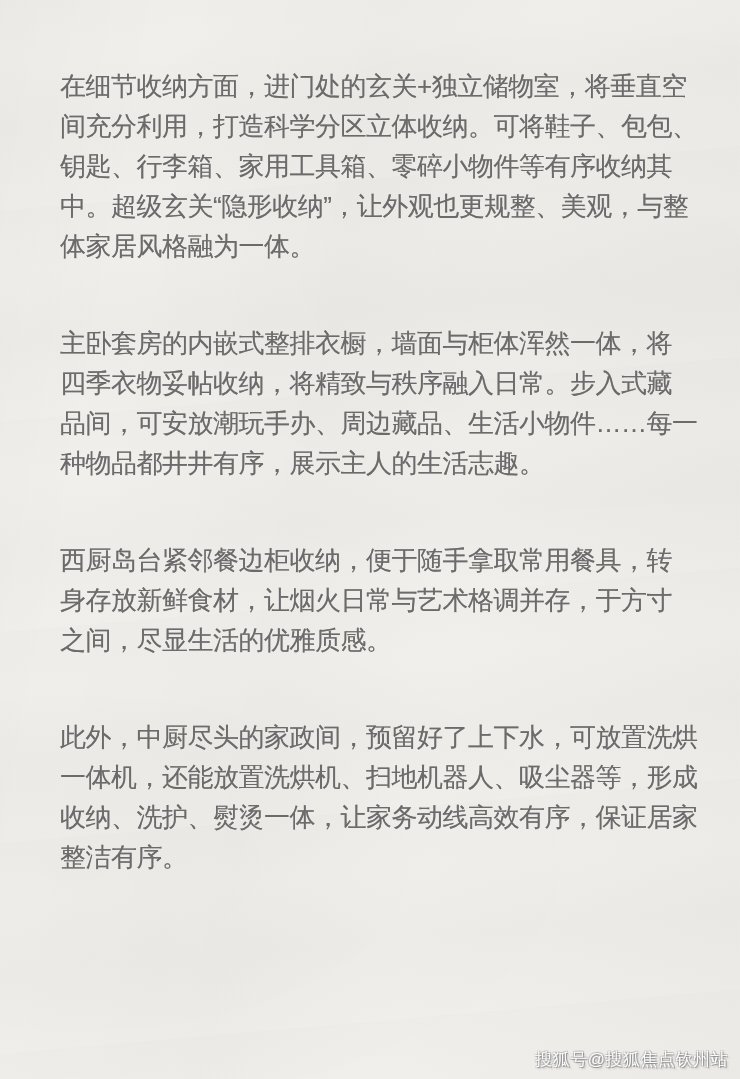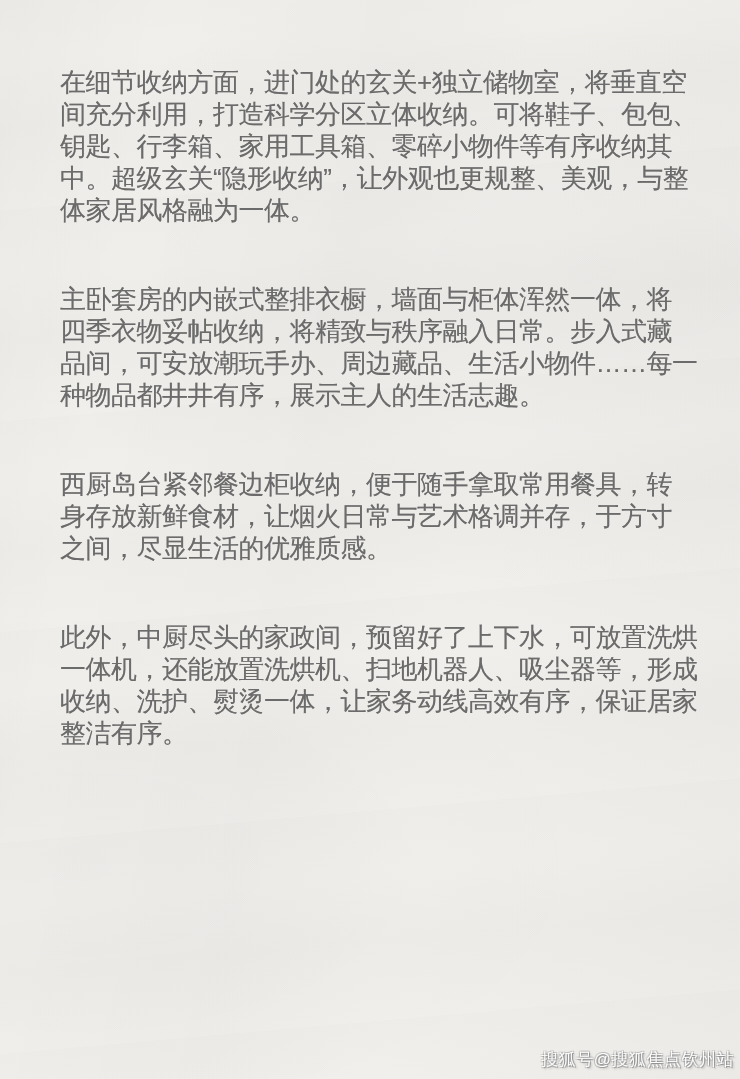--- a/index.html
+++ b/index.html
@@ -28,32 +28,32 @@
   .content {
     position: absolute;
     top: 66px;
     left: 60px;
     width: 630px;
   }
   .para {
     margin: 0 0 57px 0;
     font-size: 26px;
     letter-spacing: -0.5px;
-    line-height: 32px;
+    line-height: 40px;
     font-weight: 400;
     color: #6b6b6b;
     white-space: pre;
     text-shadow: 0 0 0.4px rgba(107,107,107,0.55);
   }
   .para:last-child {
     margin-bottom: 0;
   }
   .watermark {
     position: absolute;
-    right: 6px;
+    right: 12px;
     bottom: 8px;
     font-size: 17px;
     letter-spacing: 0.5px;
     color: rgba(255,255,255,0.95);
     text-shadow:
       1px 1px 0 rgba(130,130,130,0.65),
       -1px 1px 0 rgba(150,150,150,0.45),
       1px -1px 0 rgba(150,150,150,0.45),
       -1px -1px 0 rgba(160,160,160,0.35),
       2px 2px 2px rgba(120,120,120,0.35);

